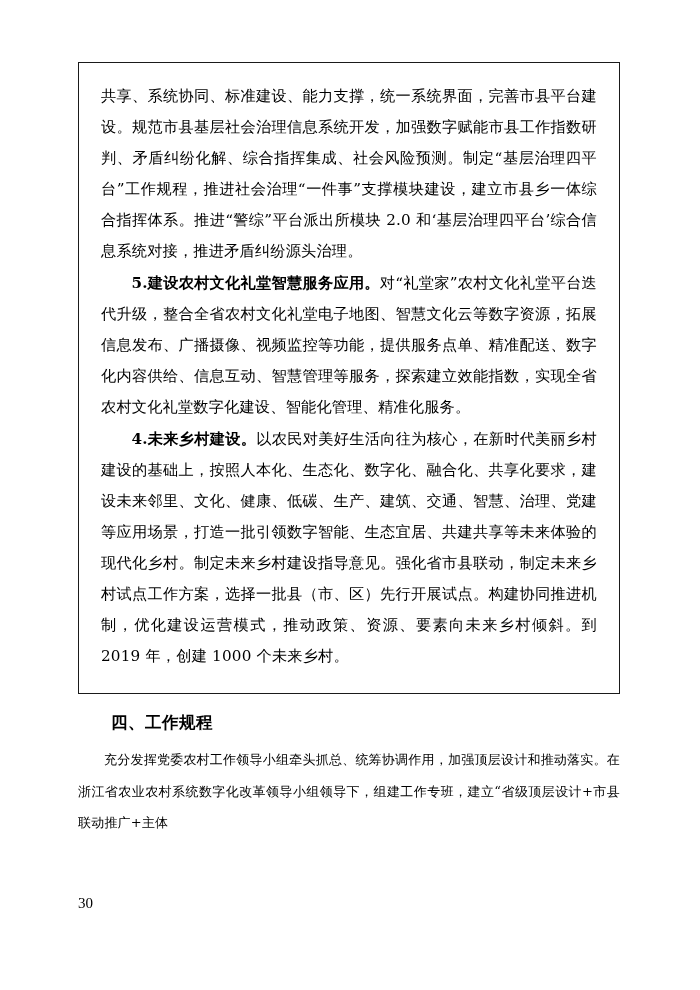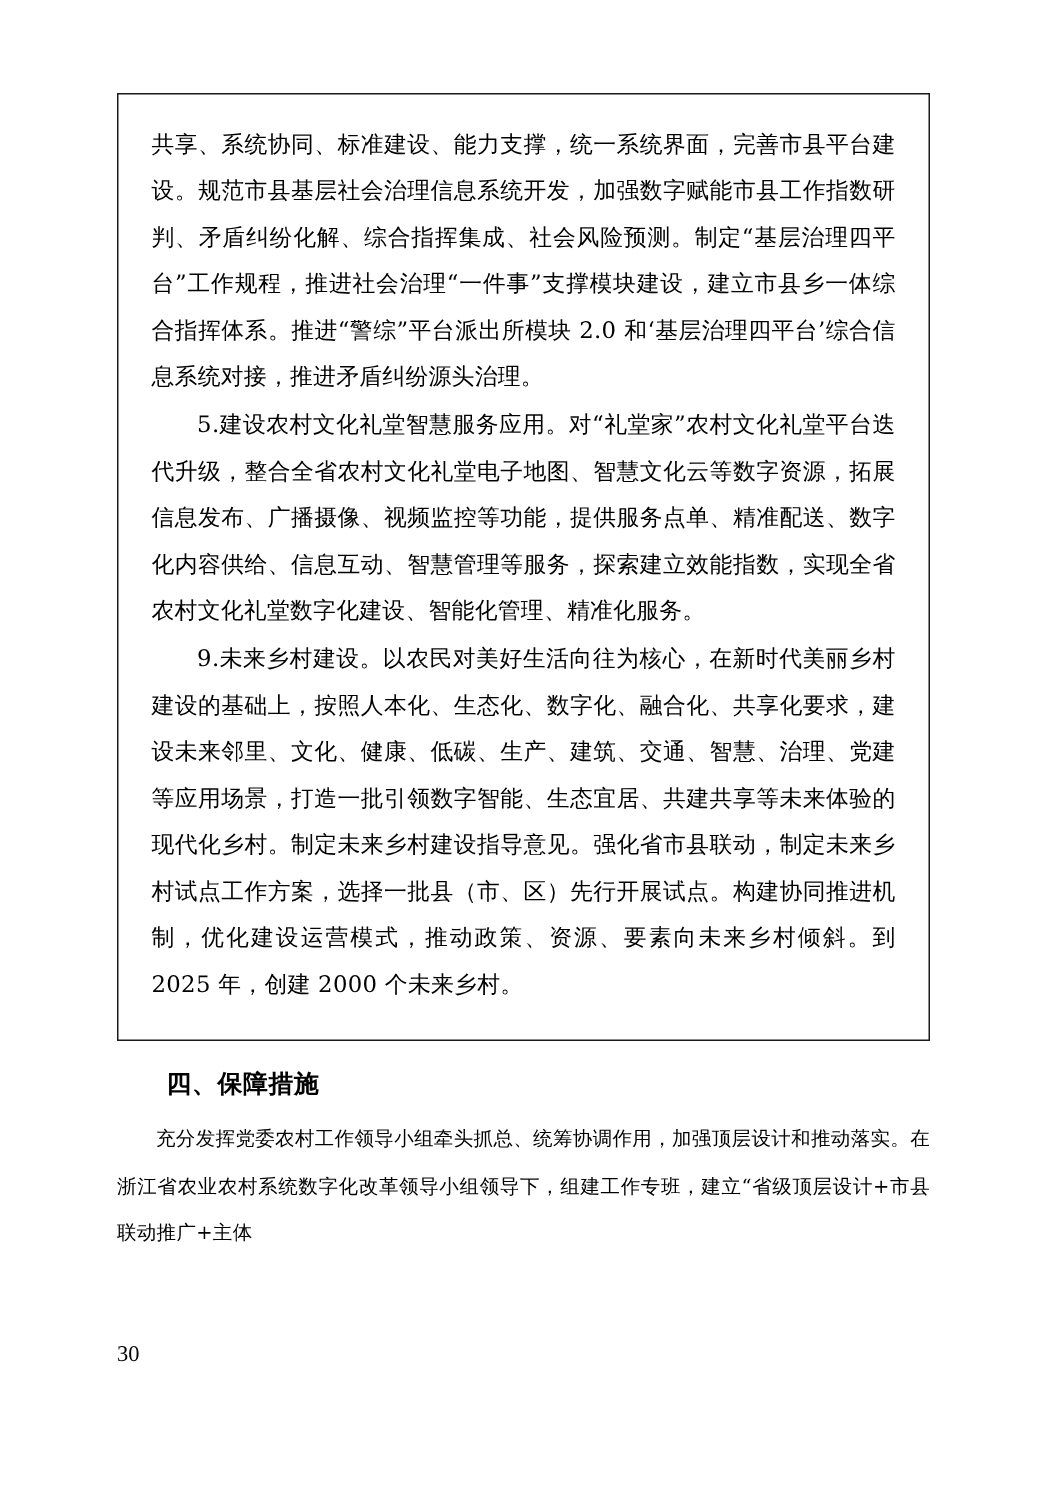--- a/index.html
+++ b/index.html
@@ -40,21 +40,21 @@
     margin: 0 0 0 0;
     letter-spacing: 0.2px;
   }
   .para + .para {
     margin-top: 1px;
   }
   .indent2 {
     text-indent: 2em;
   }
   .bold {
-    font-weight: normal;
+    font-weight: bold;
   }
   
   .after-box {
     position: absolute;
     left: 78px;
     top: 706px;
     width: 542px;
   }
   .heading-l1 {
     font-size: 16.5px;
@@ -94,24 +94,24 @@
 <body>
 
 <div class="page">
 
   <div class="boxed-region">
 
     <p class="para">共享、系统协同、标准建设、能力支撑，统一系统界面，完善市县平台建设。规范市县基层社会治理信息系统开发，加强数字赋能市县工作指数研判、矛盾纠纷化解、综合指挥集成、社会风险预测。制定“基层治理四平台”工作规程，推进社会治理“一件事”支撑模块建设，建立市县乡一体综合指挥体系。推进“警综”平台派出所模块 2.0 和‘基层治理四平台’综合信息系统对接，推进矛盾纠纷源头治理。</p>
 
     <p class="para indent2"><span class="bold">5.建设农村文化礼堂智慧服务应用。</span><span>对“礼堂家”农村文化礼堂平台迭代升级，整合全省农村文化礼堂电子地图、智慧文化云等数字资源，拓展信息发布、广播摄像、视频监控等功能，提供服务点单、精准配送、数字化内容供给、信息互动、智慧管理等服务，探索建立效能指数，实现全省农村文化礼堂数字化建设、智能化管理、精准化服务。</span></p>
 
-    <p class="para indent2"><span class="bold">9.未来乡村建设。</span><span>以农民对美好生活向往为核心，在新时代美丽乡村建设的基础上，按照人本化、生态化、数字化、融合化、共享化要求，建设未来邻里、文化、健康、低碳、生产、建筑、交通、智慧、治理、党建等应用场景，打造一批引领数字智能、生态宜居、共建共享等未来体验的现代化乡村。制定未来乡村建设指导意见。强化省市县联动，制定未来乡村试点工作方案，选择一批县（市、区）先行开展试点。构建协同推进机制，优化建设运营模式，推动政策、资源、要素向未来乡村倾斜。到 2025 年，创建 2000 个未来乡村。</span></p>
+    <p class="para indent2"><span class="bold">4.未来乡村建设。</span><span>以农民对美好生活向往为核心，在新时代美丽乡村建设的基础上，按照人本化、生态化、数字化、融合化、共享化要求，建设未来邻里、文化、健康、低碳、生产、建筑、交通、智慧、治理、党建等应用场景，打造一批引领数字智能、生态宜居、共建共享等未来体验的现代化乡村。制定未来乡村建设指导意见。强化省市县联动，制定未来乡村试点工作方案，选择一批县（市、区）先行开展试点。构建协同推进机制，优化建设运营模式，推动政策、资源、要素向未来乡村倾斜。到 2019 年，创建 1000 个未来乡村。</span></p>
 
   </div>
 
   <div class="after-box">
-    <p class="heading-l1">四、保障措施</p>
+    <p class="heading-l1">四、工作规程</p>
     <p class="body-para">充分发挥党委农村工作领导小组牵头抓总、统筹协调作用，加强顶层设计和推动落实。在浙江省农业农村系统数字化改革领导小组领导下，组建工作专班，建立“省级顶层设计+市县联动推广+主体</p>
   </div>
 
   <div class="page-number">30</div>
 
 </div>
 
 </body></html>

